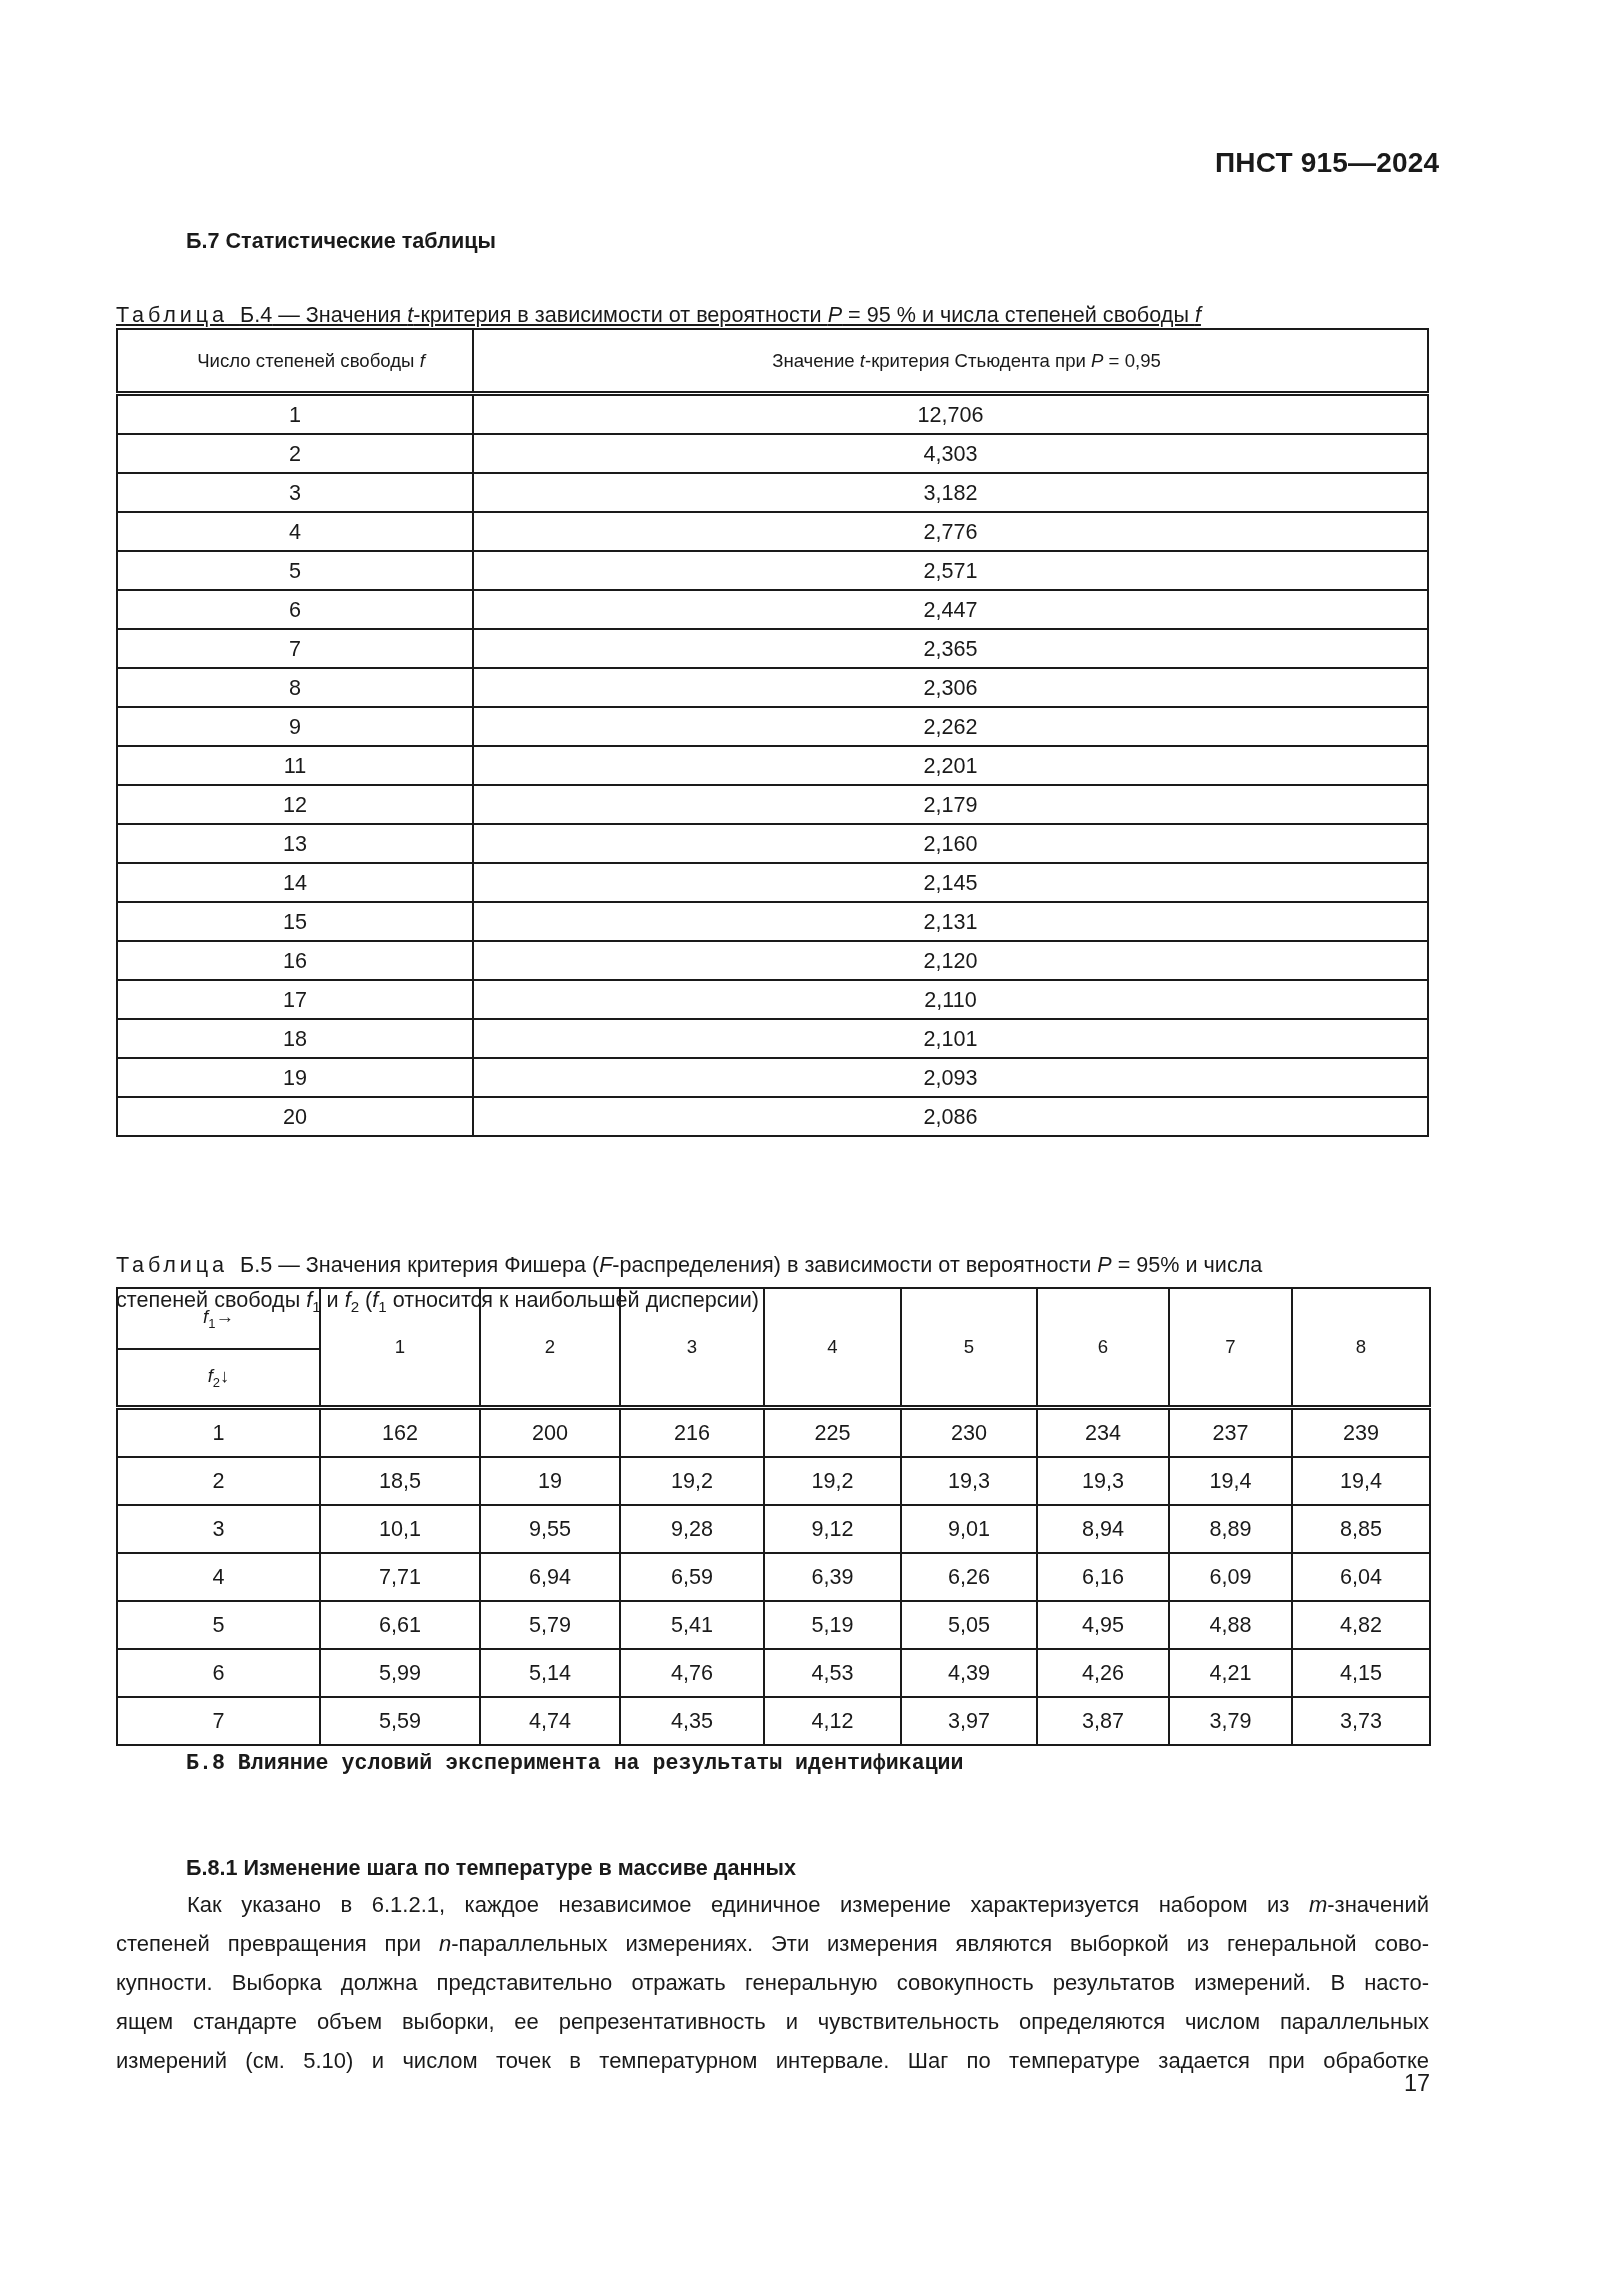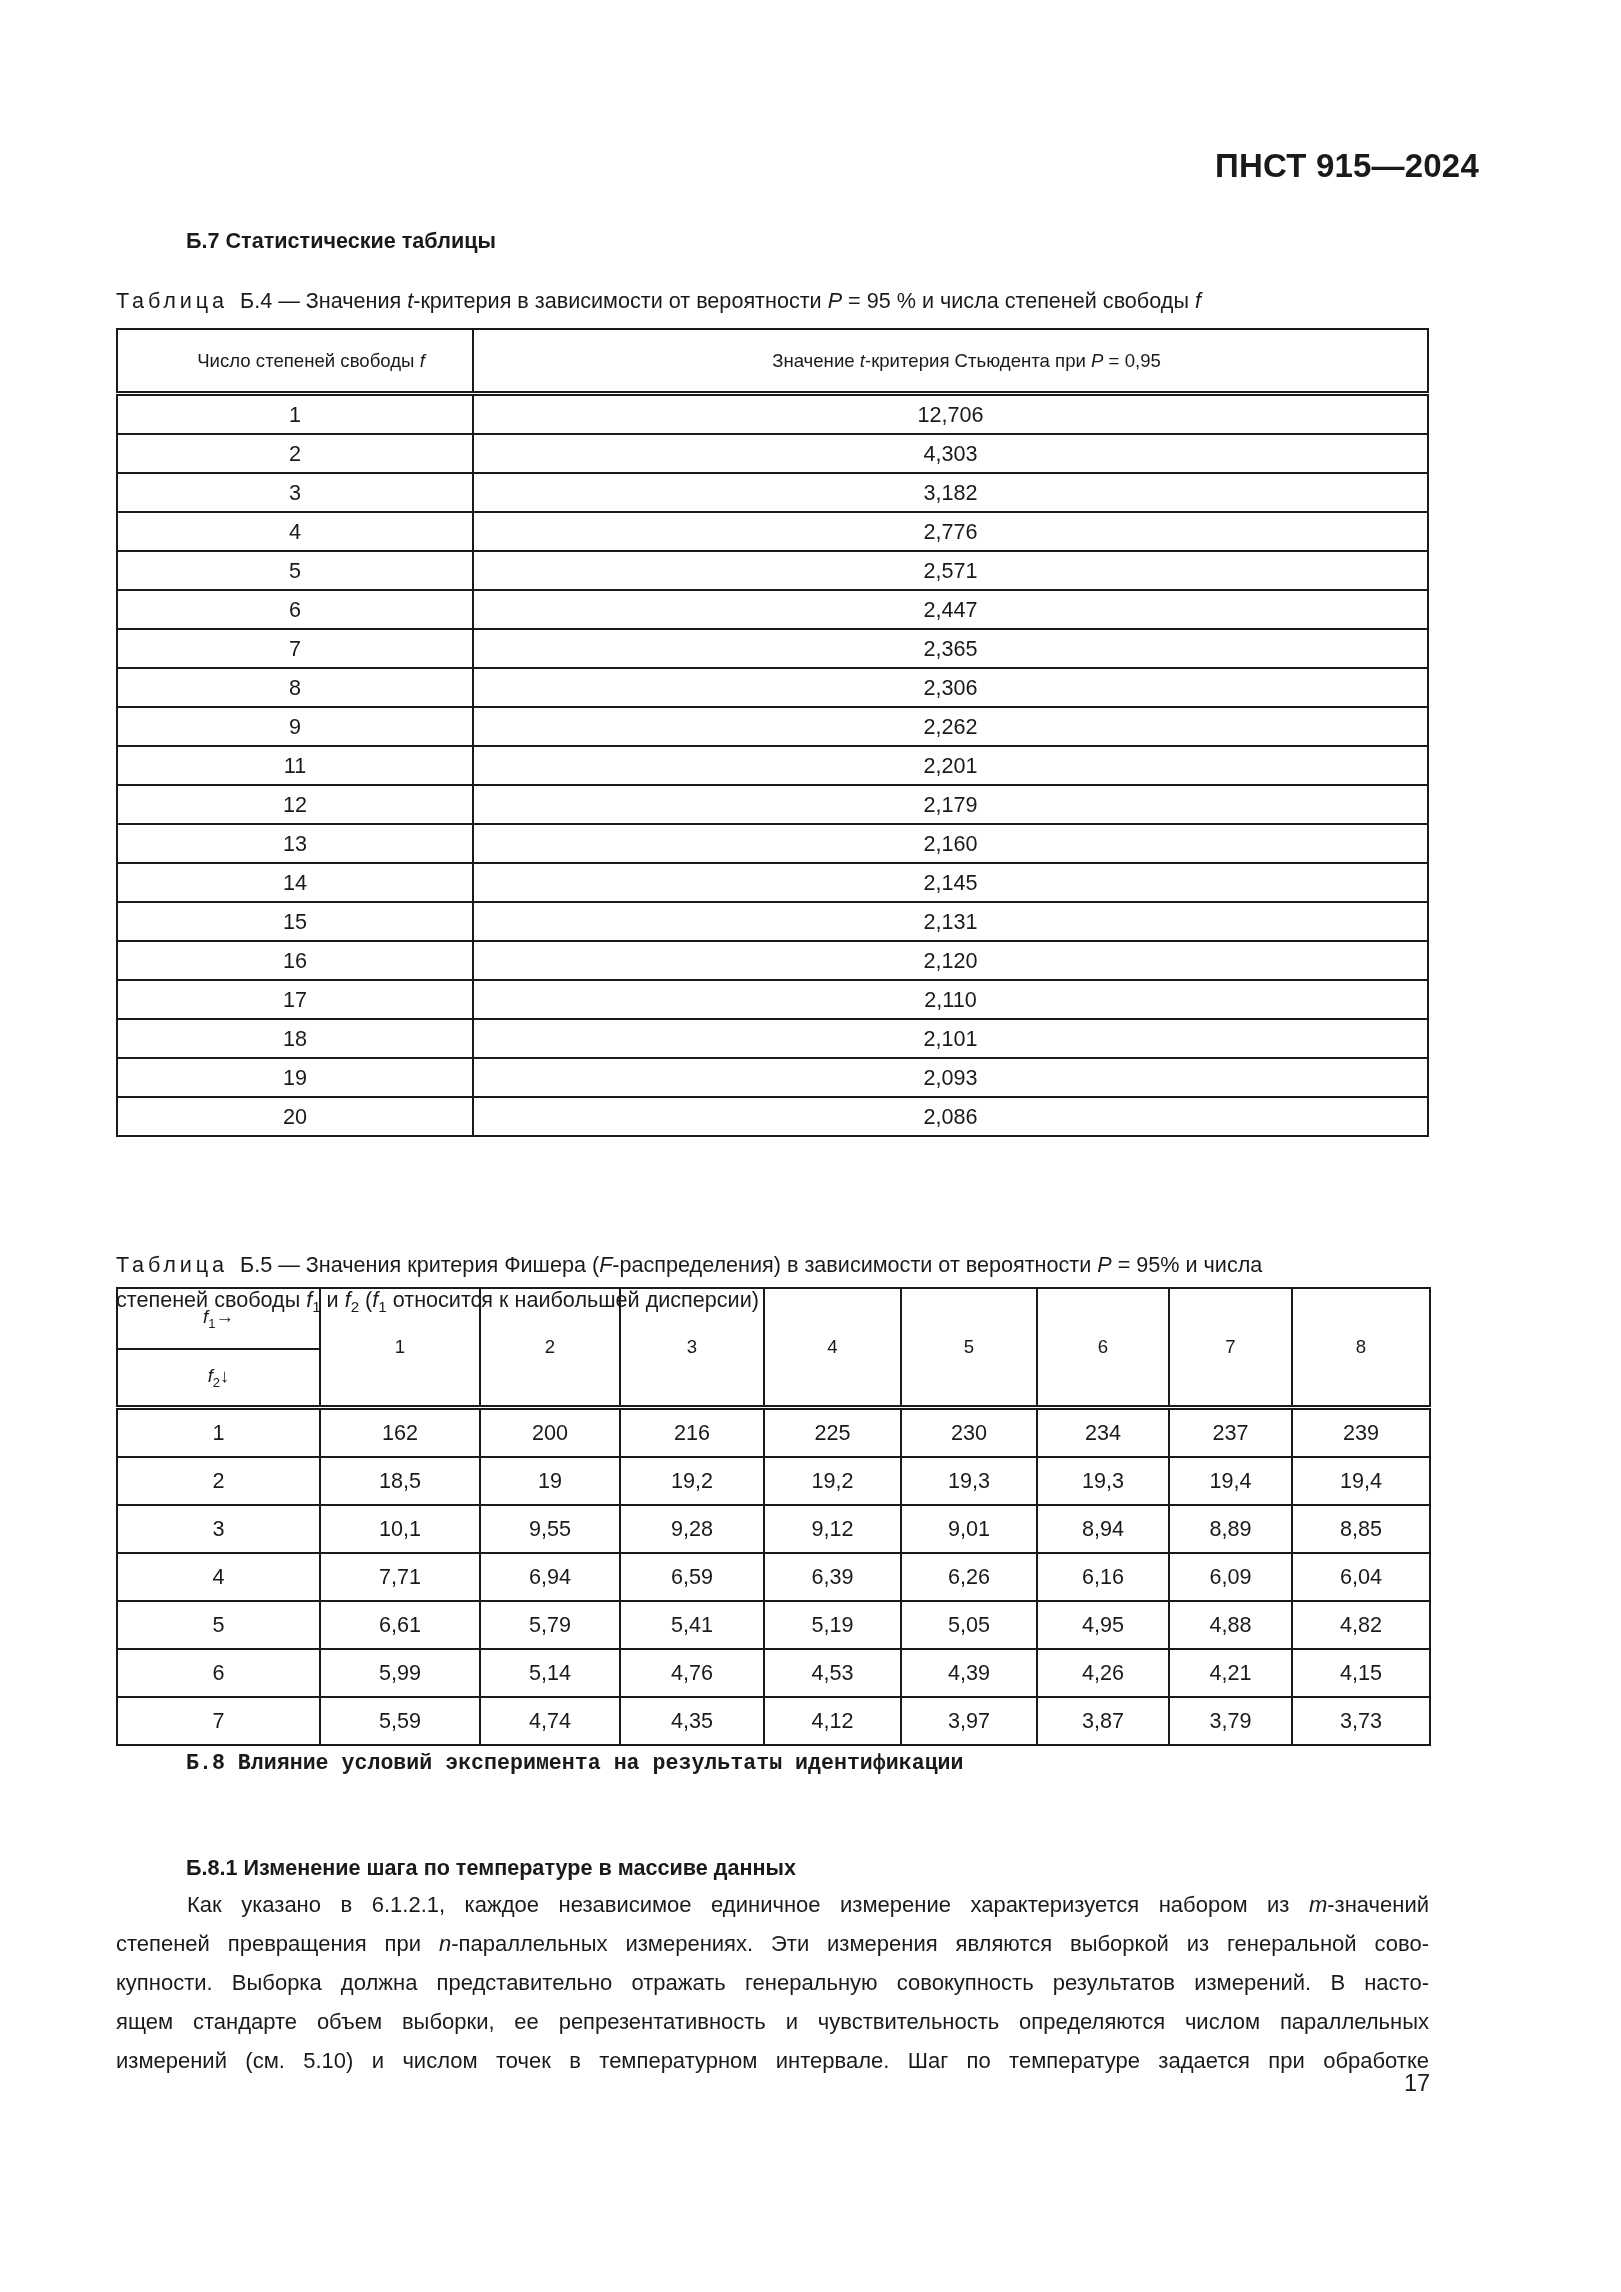--- a/index.html
+++ b/index.html
@@ -1,19 +1,19 @@
 <!DOCTYPE html>
 <html><head>
 <meta charset="utf-8">
 <style>
   html, body { margin: 0; padding: 0; background: #ffffff; }
   body { width: 1621px; height: 2293px; position: relative; overflow: hidden;
          font-family: "Liberation Sans", "DejaVu Sans", sans-serif; color: #1a1a1a; }
   .abs { position: absolute; }
-  .doc-code { left: 1215px; top: 147px; font-size: 33px; font-weight: bold; letter-spacing: 0.2px; }
+  .doc-code { left: 1215px; top: 147px; font-size: 28px; font-weight: bold; letter-spacing: 0.2px; }
   .h-sec { font-weight: bold; font-size: 21.6px; white-space: nowrap; }
   .caption { font-size: 21.6px; white-space: nowrap; line-height: 35px; }
   .caption .spaced { letter-spacing: 3.9px; }
   table { border-collapse: collapse; position: absolute; table-layout: fixed; }
   td, th { border: 2px solid #1a1a1a; text-align: center; vertical-align: middle; padding: 0; font-weight: normal; }
   .tbl4 { left: 116px; top: 328px; width: 1313px; }
   .tbl4 th { height: 61px; font-size: 18.6px; padding-left: 32px; }
   .tbl4 thead tr th { border-bottom: 5.9px double #1a1a1a; }
   .tbl4 td { height: 37px; font-size: 21.6px; }
   .tbl4 td.c1 { border-right: 1px solid #1a1a1a; }
@@ -32,21 +32,21 @@
   .para .first { padding-left: 71px; }
   .pageno { left: 1404px; top: 2070px; font-size: 23.5px; }
 </style>
 </head>
 <body>
 
 <div class="abs doc-code">ПНСТ 915—2024</div>
 
 <div class="abs h-sec" style="left:186px; top:228px;">Б.7  Статистические таблицы</div>
 
-<div class="abs caption" style="left:116px; top:283px;">
+<div class="abs caption" style="left:116px; top:297px;text-decoration:underline;">
   <span class="spaced">Таблица</span>&nbsp;&nbsp;<span>Б.4</span><span> — Значения </span><span class="it">t</span><span>-критерия в зависимости от вероятности </span><span class="it">P</span><span> = 95 % и числа степеней свободы </span><span class="it">f</span>
 </div>
 
 <table class="tbl4">
   <colgroup>
       <col style="width:356px">
       <col>
     </colgroup>
   <thead>
     <tr>

